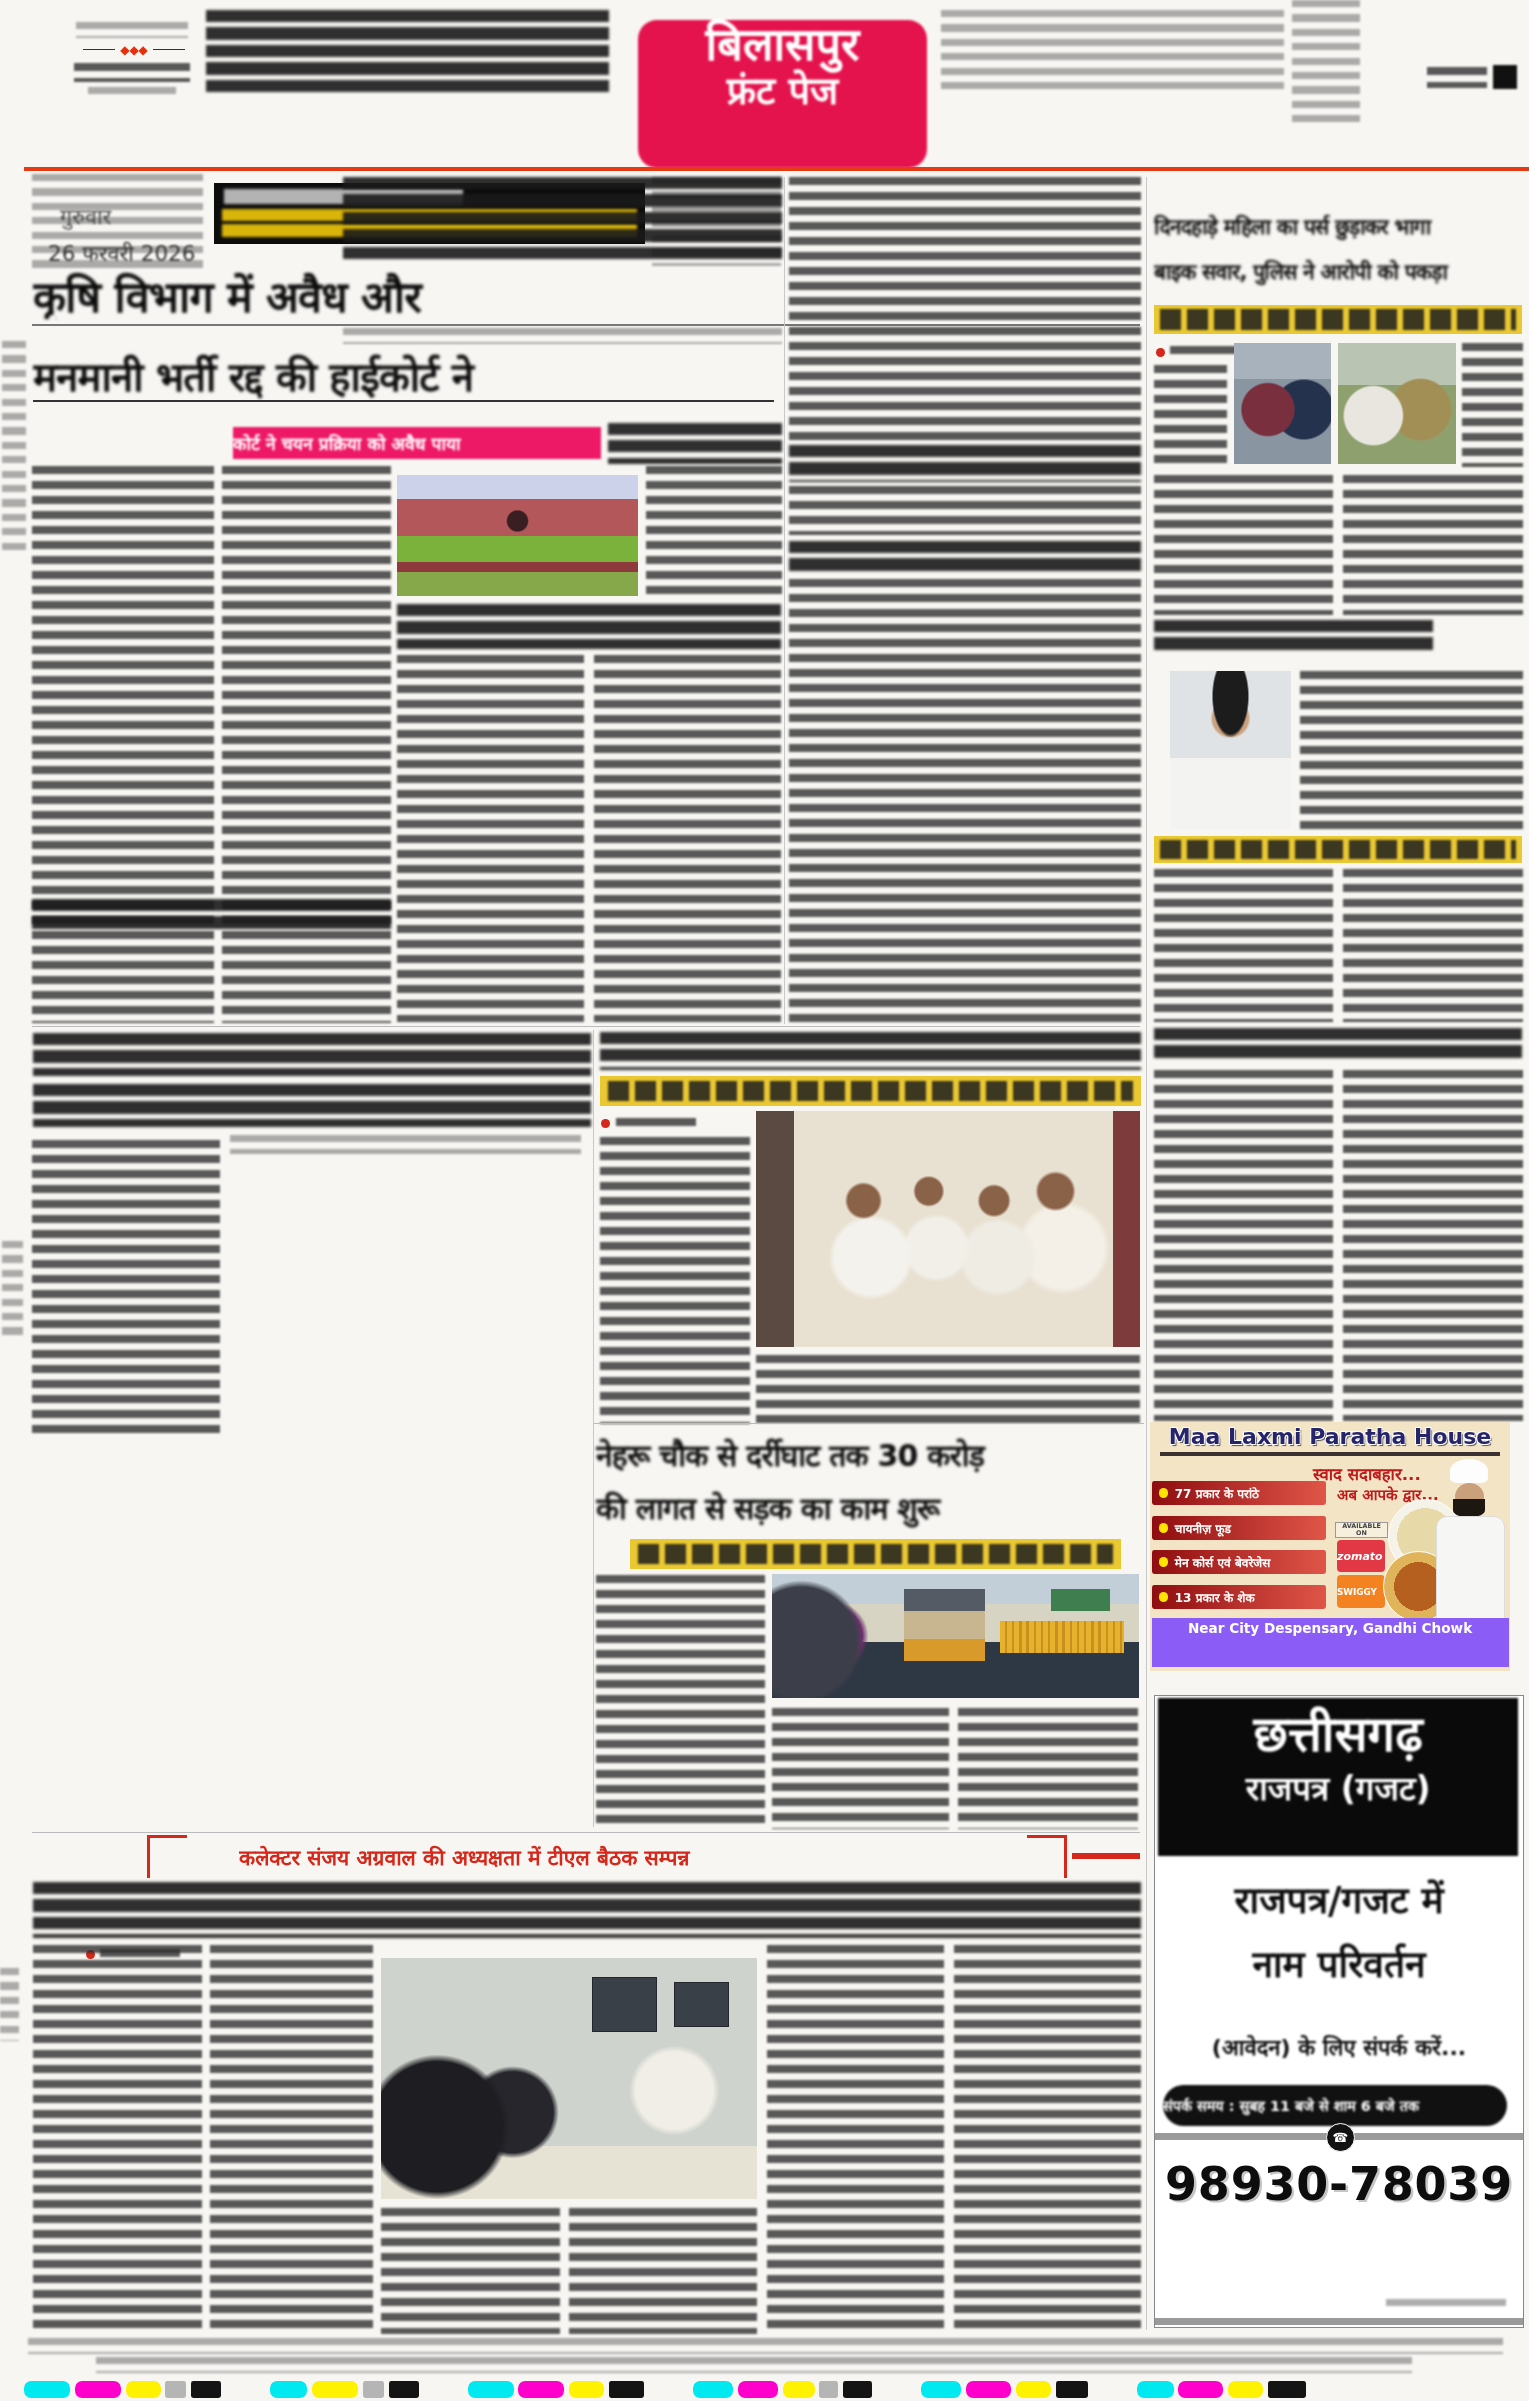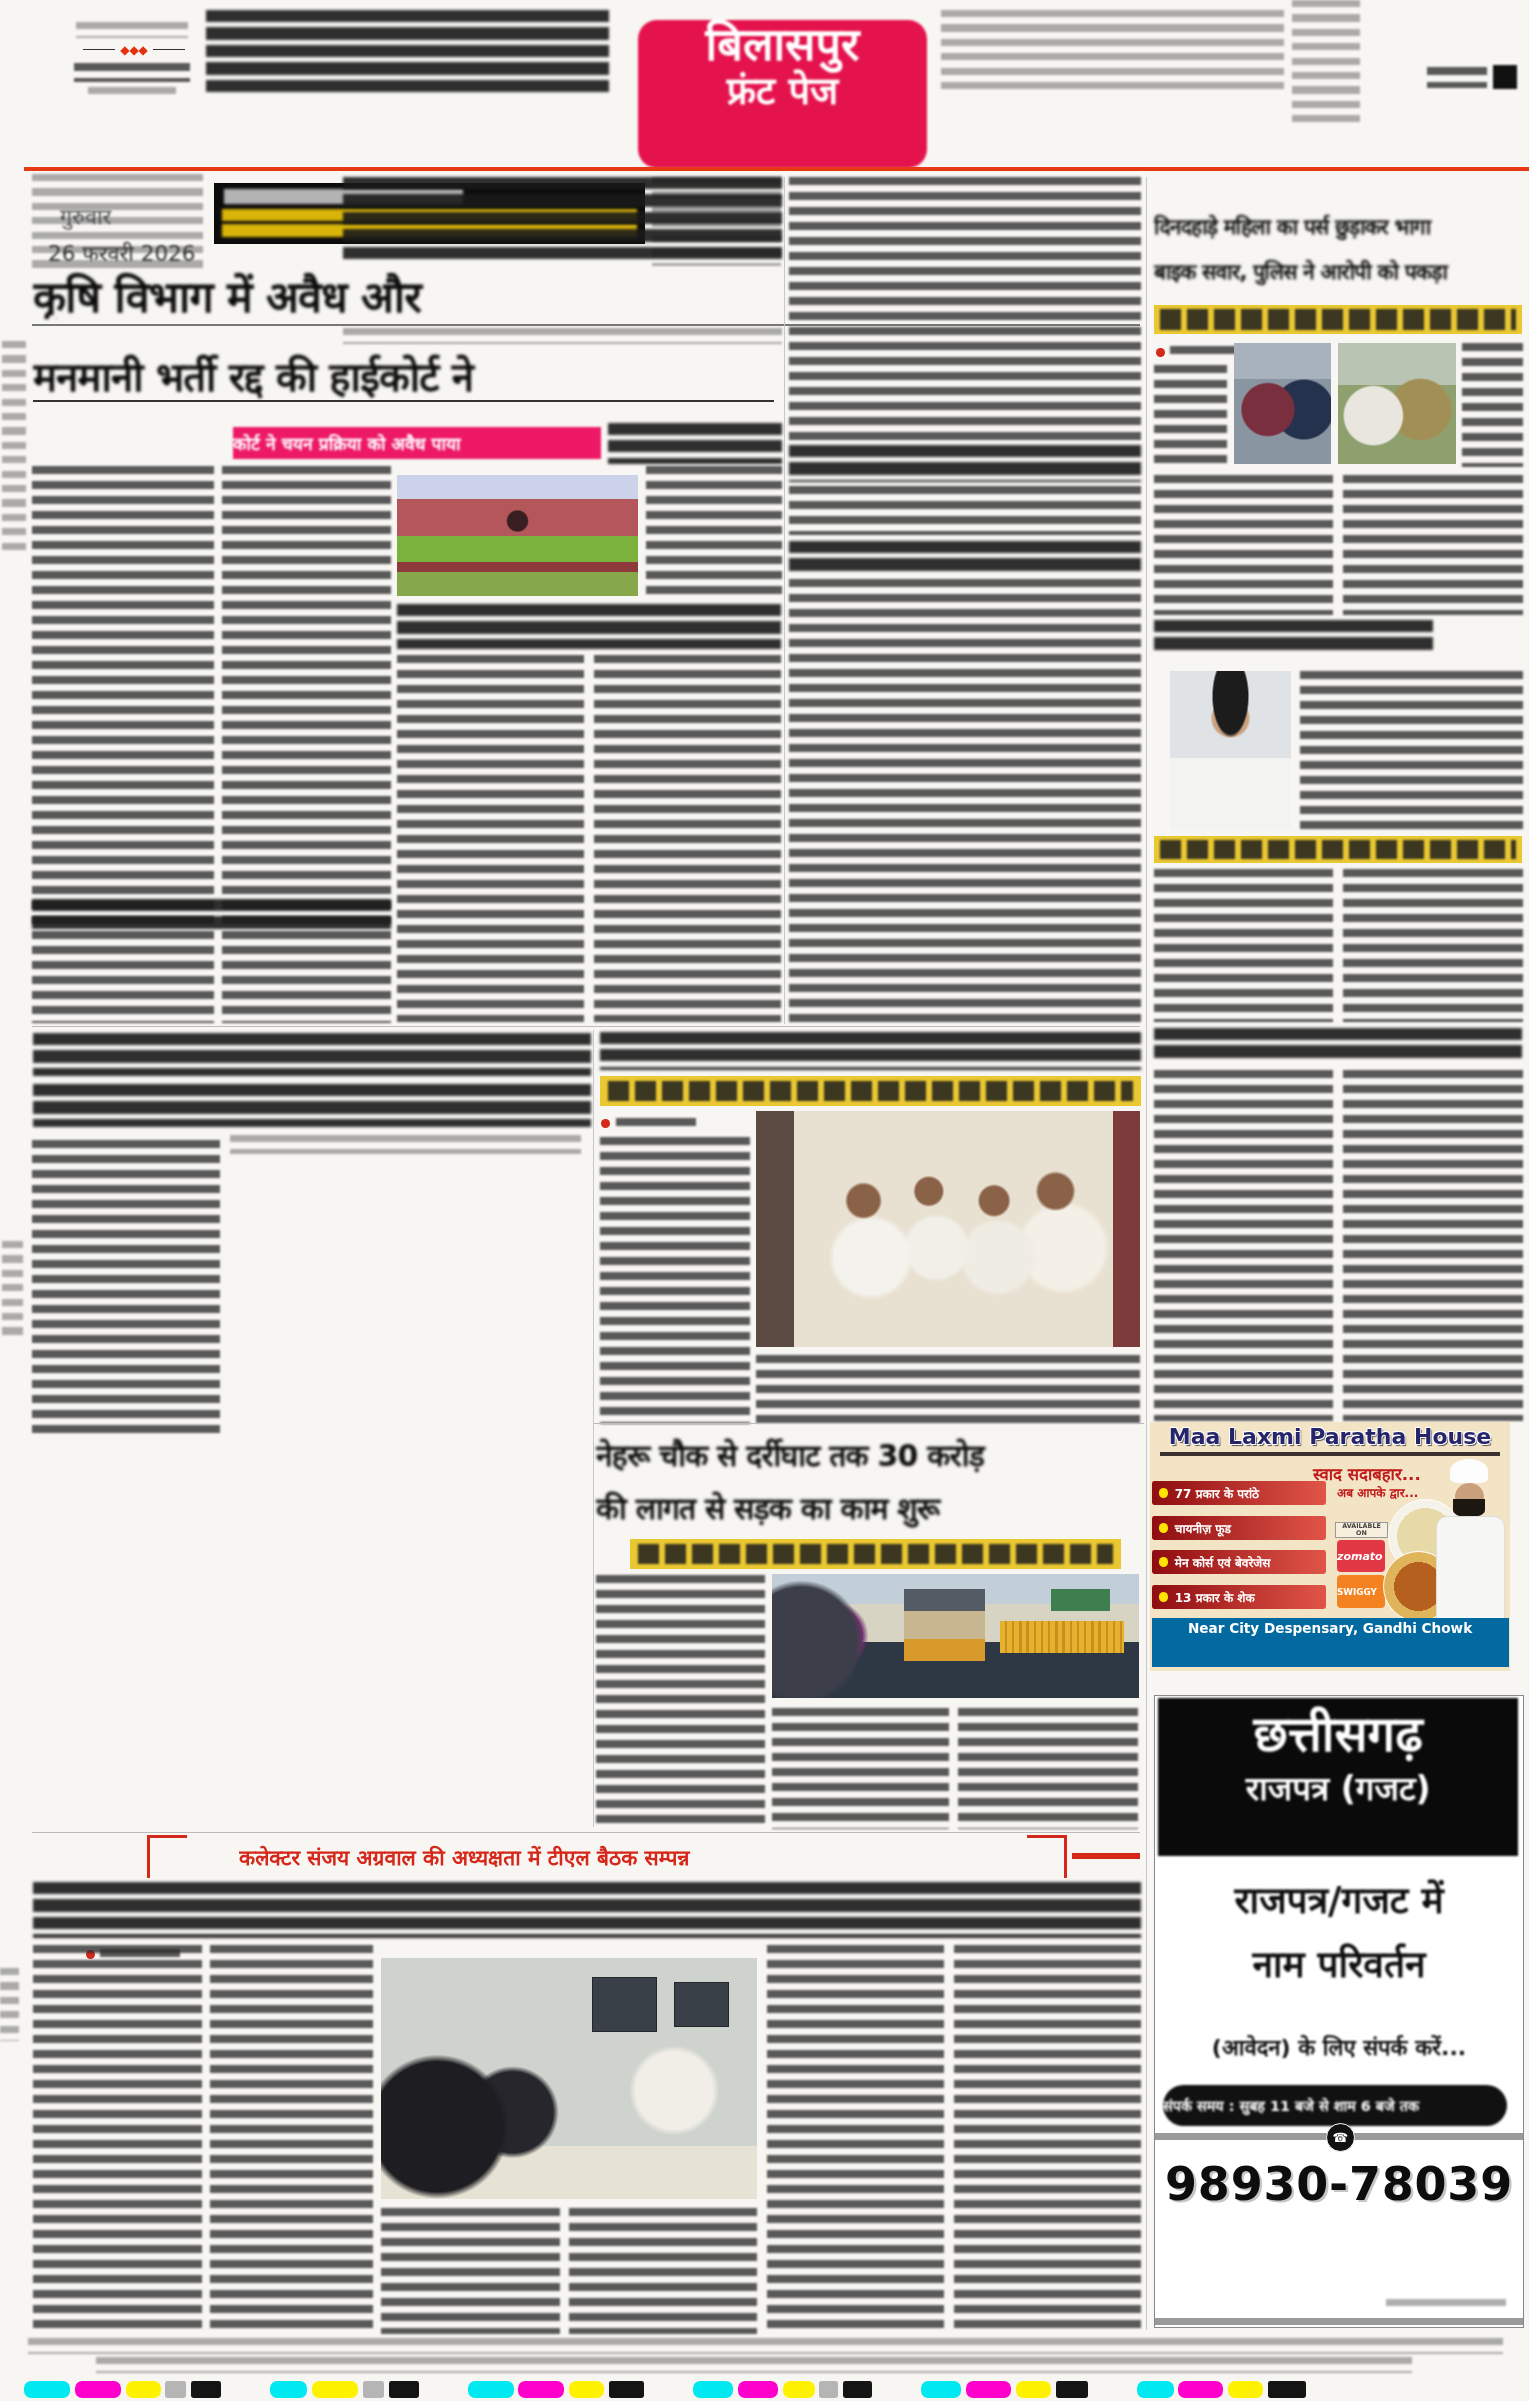--- a/index.html
+++ b/index.html
@@ -93,21 +93,21 @@
   .ad-strip .dot{width:9.6px;height:9.6px;border-radius:50%;background:#ffe400;margin:0 6.4px 0 6.4px;flex:0 0 auto;filter:none;}
   .avail{background:#f7efdd;border:0.8px solid #999;color:#444;font-weight:bold;text-align:center;}
   .zomato{background:#e23744;color:#fff;font-weight:bold;font-style:italic;border-radius:4px;}
   .swiggy{background:#f58220;color:#fff;font-weight:bold;border-radius:4px;}
   .plate1{border-radius:50%;background:radial-gradient(circle,#e8d9a8 0 55%,#f5f2ea 55% 75%,#d8cdb2 75% 100%);border:1.6px solid #fff;}
   .plate2{border-radius:50%;background:radial-gradient(circle,#b5601f 0 50%,#e0b45a 50% 72%,#f2ead8 72% 100%);border:1.6px solid #fff;}
   .chef-hat{background:#fdfdfd;border-radius:50% 50% 20% 20%;}
   .chef-face{background:#caa07c;border-radius:50%;}
   .chef-beard{background:#1d1712;border-radius:0 0 40% 40%;}
   .chef-coat{background:#f6f6f4;border-radius:11px 11px 0 0;border:0.8px solid #ddd;}
-  .ad-addr{background:#0369a1;color:#fff;font-weight:bold;text-align:center;}
+  .ad-addr{background:#8b5cf6;color:#fff;font-weight:bold;text-align:center;}
   
   #ad-gazette{background:#fff;border:0.8px solid #888;}
   .gz-black{background:#0a0a0a;color:#fff;font-weight:bold;text-align:center;filter:blur(1.1px);}
   .gz-text{color:#0d0d0d;font-weight:bold;text-align:center;filter:blur(1.1px);white-space:nowrap;overflow:hidden;}
   .gz-pill{background:#111;border-radius:22px;color:#fff;font-weight:bold;text-align:center;filter:blur(0.8px);overflow:hidden;}
   .gz-bar{background:#9a9a9a;}
   .gz-phone-circle{background:#111;border-radius:50%;border:1.6px solid #fff;color:#fff;display:flex;align-items:center;justify-content:center;}
   .gz-phone{color:#0d0d0d;font-weight:bold;text-align:center;letter-spacing:0.8px;text-shadow:2.4px 2.4px 0 rgba(150,150,150,.55);white-space:nowrap;}
   
   .cmyk-group{display:flex;gap:4.8px;align-items:center;}
@@ -266,21 +266,21 @@
   </div>
   <div class="abs tx" style="left:381px;top:2208px;width:179px;height:126px;"></div>
   <div class="abs tx" style="left:569px;top:2208px;width:188px;height:126px;"></div>
   <div class="abs tx" style="left:767px;top:1945px;width:177px;height:389px;"></div>
   <div class="abs tx" style="left:954px;top:1945px;width:187px;height:389px;"></div>
 
   <div class="abs" id="ad-paratha" style="left:1150px;top:1422px;width:360px;height:249px;">
     <div class="abs ad-title" style="left:0;top:1.6px;width:100%;font-size:22px;">Maa Laxmi Paratha House</div>
     <div class="abs rod" style="left:9.6px;top:30px;width:340px;height:4px;"></div>
     <div class="abs ad-tag" style="left:163px;top:40px;font-size:16.7px;">स्वाद सदाबहार...</div>
-    <div class="abs ad-tag" style="left:187px;top:62px;font-size:12px;text-align:right;">अब आपके द्वार...</div>
+    <div class="abs ad-tag" style="left:187px;top:62px;font-size:15px;text-align:right;">अब आपके द्वार...</div>
 
     <div class="abs ad-strip" style="left:2.4px;top:59px;width:174px;height:24px;font-size:12px;">
       <span class="dot"></span>
       <span>77 प्रकार के परांठे</span>
     </div>
     <div class="abs ad-strip" style="left:2.4px;top:94px;width:174px;height:24px;font-size:12px;">
       <span class="dot"></span>
       <span>चायनीज़ फूड</span>
     </div>
     <div class="abs ad-strip" style="left:2.4px;top:128px;width:174px;height:24px;font-size:12px;">

